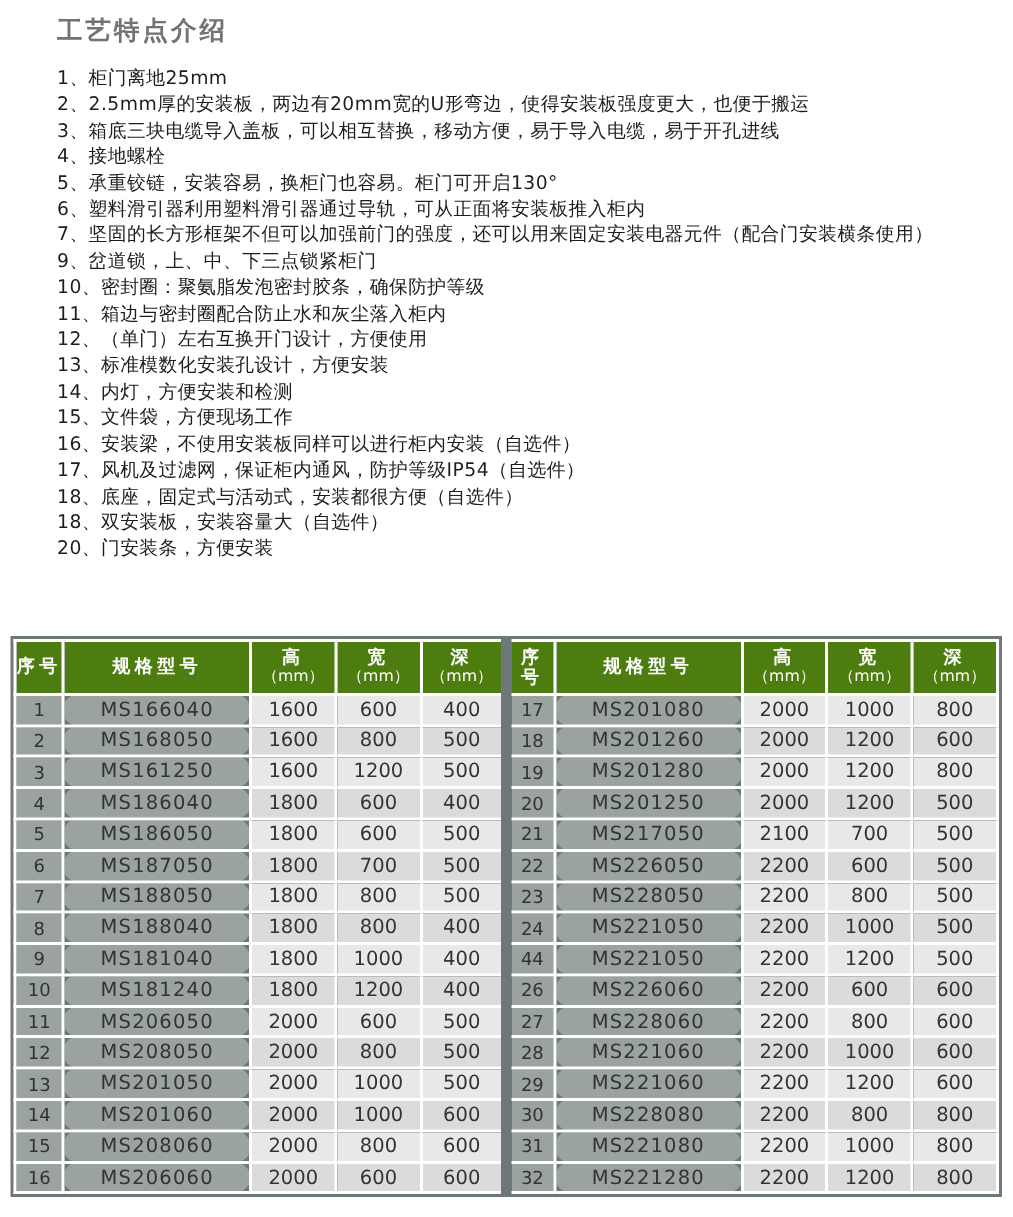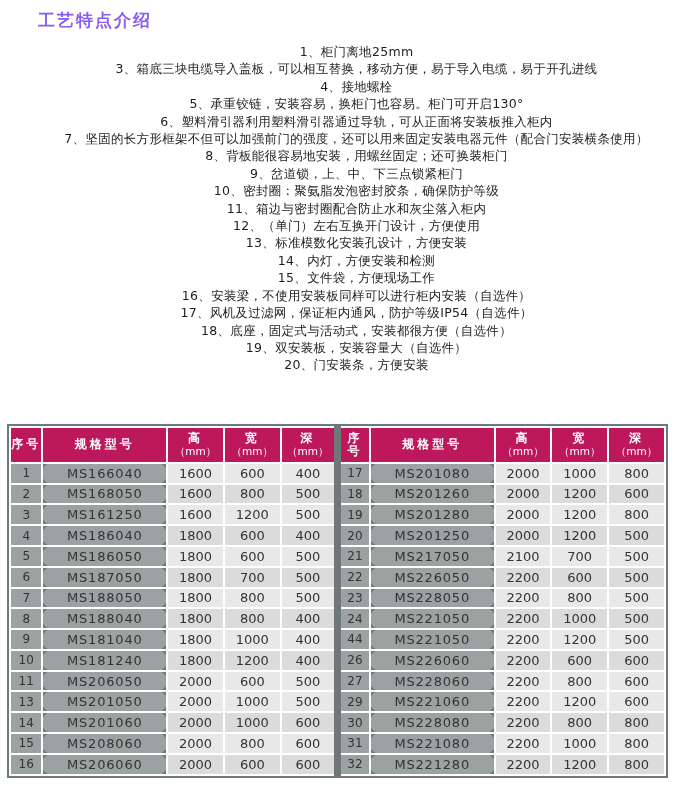--- a/index.html
+++ b/index.html
@@ -2,76 +2,76 @@
 <html><head>
 <meta charset="utf-8">
 <style>
   html,body { margin:0; padding:0; }
   body {
     width:675px; height:811px; background:#ffffff; overflow:hidden;
     font-family:"DejaVu Sans","Liberation Sans",sans-serif;
   }
   .page-title {
     margin:9px 0 11px 38px;
-    font-size:17px; font-weight:bold; color:#8b5cf6; letter-spacing:2px;
+    font-size:17px; font-weight:bold; color:#737373; letter-spacing:2px;
   }
   .feature-list { margin-left:38px; }
   .feature-item {
     font-size:12.5px; color:#1d1d1d; line-height:17.4px;
-    white-space:nowrap; letter-spacing:0.3px;text-align:center;
+    white-space:nowrap; letter-spacing:0.3px;
   }
   .table-wrap {
     margin:50px 7px 0 7px;
     background:#6e7878; padding:2px;
   }
   table.spec-table {
     width:100%; border-collapse:collapse; table-layout:fixed;
   }
   .spec-table th, .spec-table td {
     border:2px solid #ffffff; text-align:center; padding:0; overflow:hidden;
   }
   .spec-table th {
-    background:#be185d; color:#ffffff; font-size:12px; font-weight:bold;
+    background:#4d7c0f; color:#ffffff; font-size:12px; font-weight:bold;
     height:34px; letter-spacing:3px; line-height:13px;text-align:center;
   }
   .spec-table th .unit {
     display:block; font-size:10.5px; font-weight:normal; letter-spacing:0;
   }
   .spec-table td { font-size:13px; color:#333333; height:18.8px; }
   td.cell-gray { background:#9aa2a2; }
   td.cell-idx { font-size:12px; }
   td.cell-model { letter-spacing:0.8px;border-radius:10px; }
   tr.odd  td.cell-num { background:#e8e8e8; }
   tr.even td.cell-num { background:#dbdbdb; }
   .half-start { border-left:7px solid #6e7878 !important; }
 </style>
 </head>
 <body>
 
 <div class="page-title">工艺特点介绍</div>
 
 <div class="feature-list">
     <div class="feature-item">1、柜门离地25mm</div>
+    <div class="feature-item">2、2.5mm厚的安装板，两边有20mm宽的U形弯边，使得安装板强度更大，也便于搬运</div>
     <div class="feature-item">3、箱底三块电缆导入盖板，可以相互替换，移动方便，易于导入电缆，易于开孔进线</div>
     <div class="feature-item">4、接地螺栓</div>
     <div class="feature-item">5、承重铰链，安装容易，换柜门也容易。柜门可开启130°</div>
     <div class="feature-item">6、塑料滑引器利用塑料滑引器通过导轨，可从正面将安装板推入柜内</div>
     <div class="feature-item">7、坚固的长方形框架不但可以加强前门的强度，还可以用来固定安装电器元件（配合门安装横条使用）</div>
-    <div class="feature-item">8、背板能很容易地安装，用螺丝固定；还可换装柜门</div>
     <div class="feature-item">9、岔道锁，上、中、下三点锁紧柜门</div>
     <div class="feature-item">10、密封圈：聚氨脂发泡密封胶条，确保防护等级</div>
     <div class="feature-item">11、箱边与密封圈配合防止水和灰尘落入柜内</div>
     <div class="feature-item">12、（单门）左右互换开门设计，方便使用</div>
     <div class="feature-item">13、标准模数化安装孔设计，方便安装</div>
     <div class="feature-item">14、内灯，方便安装和检测</div>
     <div class="feature-item">15、文件袋，方便现场工作</div>
     <div class="feature-item">16、安装梁，不使用安装板同样可以进行柜内安装（自选件）</div>
     <div class="feature-item">17、风机及过滤网，保证柜内通风，防护等级IP54（自选件）</div>
     <div class="feature-item">18、底座，固定式与活动式，安装都很方便（自选件）</div>
-    <div class="feature-item">19、双安装板，安装容量大（自选件）</div>
+    <div class="feature-item">18、双安装板，安装容量大（自选件）</div>
     <div class="feature-item">20、门安装条，方便安装</div>
   </div>
 
 <div class="table-wrap">
   <table class="spec-table">
     <colgroup>
       <col style="width:32px">
         <col style="width:123px">
         <col style="width:56px">
         <col style="width:56px">
@@ -222,20 +222,32 @@
     <td class="cell-gray cell-model">MS206050</td>
     <td class="cell-num">2000</td>
     <td class="cell-num">600</td>
     <td class="cell-num">500</td>
     <td class="cell-gray cell-idx half-start">27</td>
     <td class="cell-gray cell-model">MS228060</td>
     <td class="cell-num">2200</td>
     <td class="cell-num">800</td>
     <td class="cell-num">600</td>
   </tr>
+        <tr class="even">
+    <td class="cell-gray cell-idx">12</td>
+    <td class="cell-gray cell-model">MS208050</td>
+    <td class="cell-num">2000</td>
+    <td class="cell-num">800</td>
+    <td class="cell-num">500</td>
+    <td class="cell-gray cell-idx half-start">28</td>
+    <td class="cell-gray cell-model">MS221060</td>
+    <td class="cell-num">2200</td>
+    <td class="cell-num">1000</td>
+    <td class="cell-num">600</td>
+  </tr>
         <tr class="odd">
     <td class="cell-gray cell-idx">13</td>
     <td class="cell-gray cell-model">MS201050</td>
     <td class="cell-num">2000</td>
     <td class="cell-num">1000</td>
     <td class="cell-num">500</td>
     <td class="cell-gray cell-idx half-start">29</td>
     <td class="cell-gray cell-model">MS221060</td>
     <td class="cell-num">2200</td>
     <td class="cell-num">1200</td>

